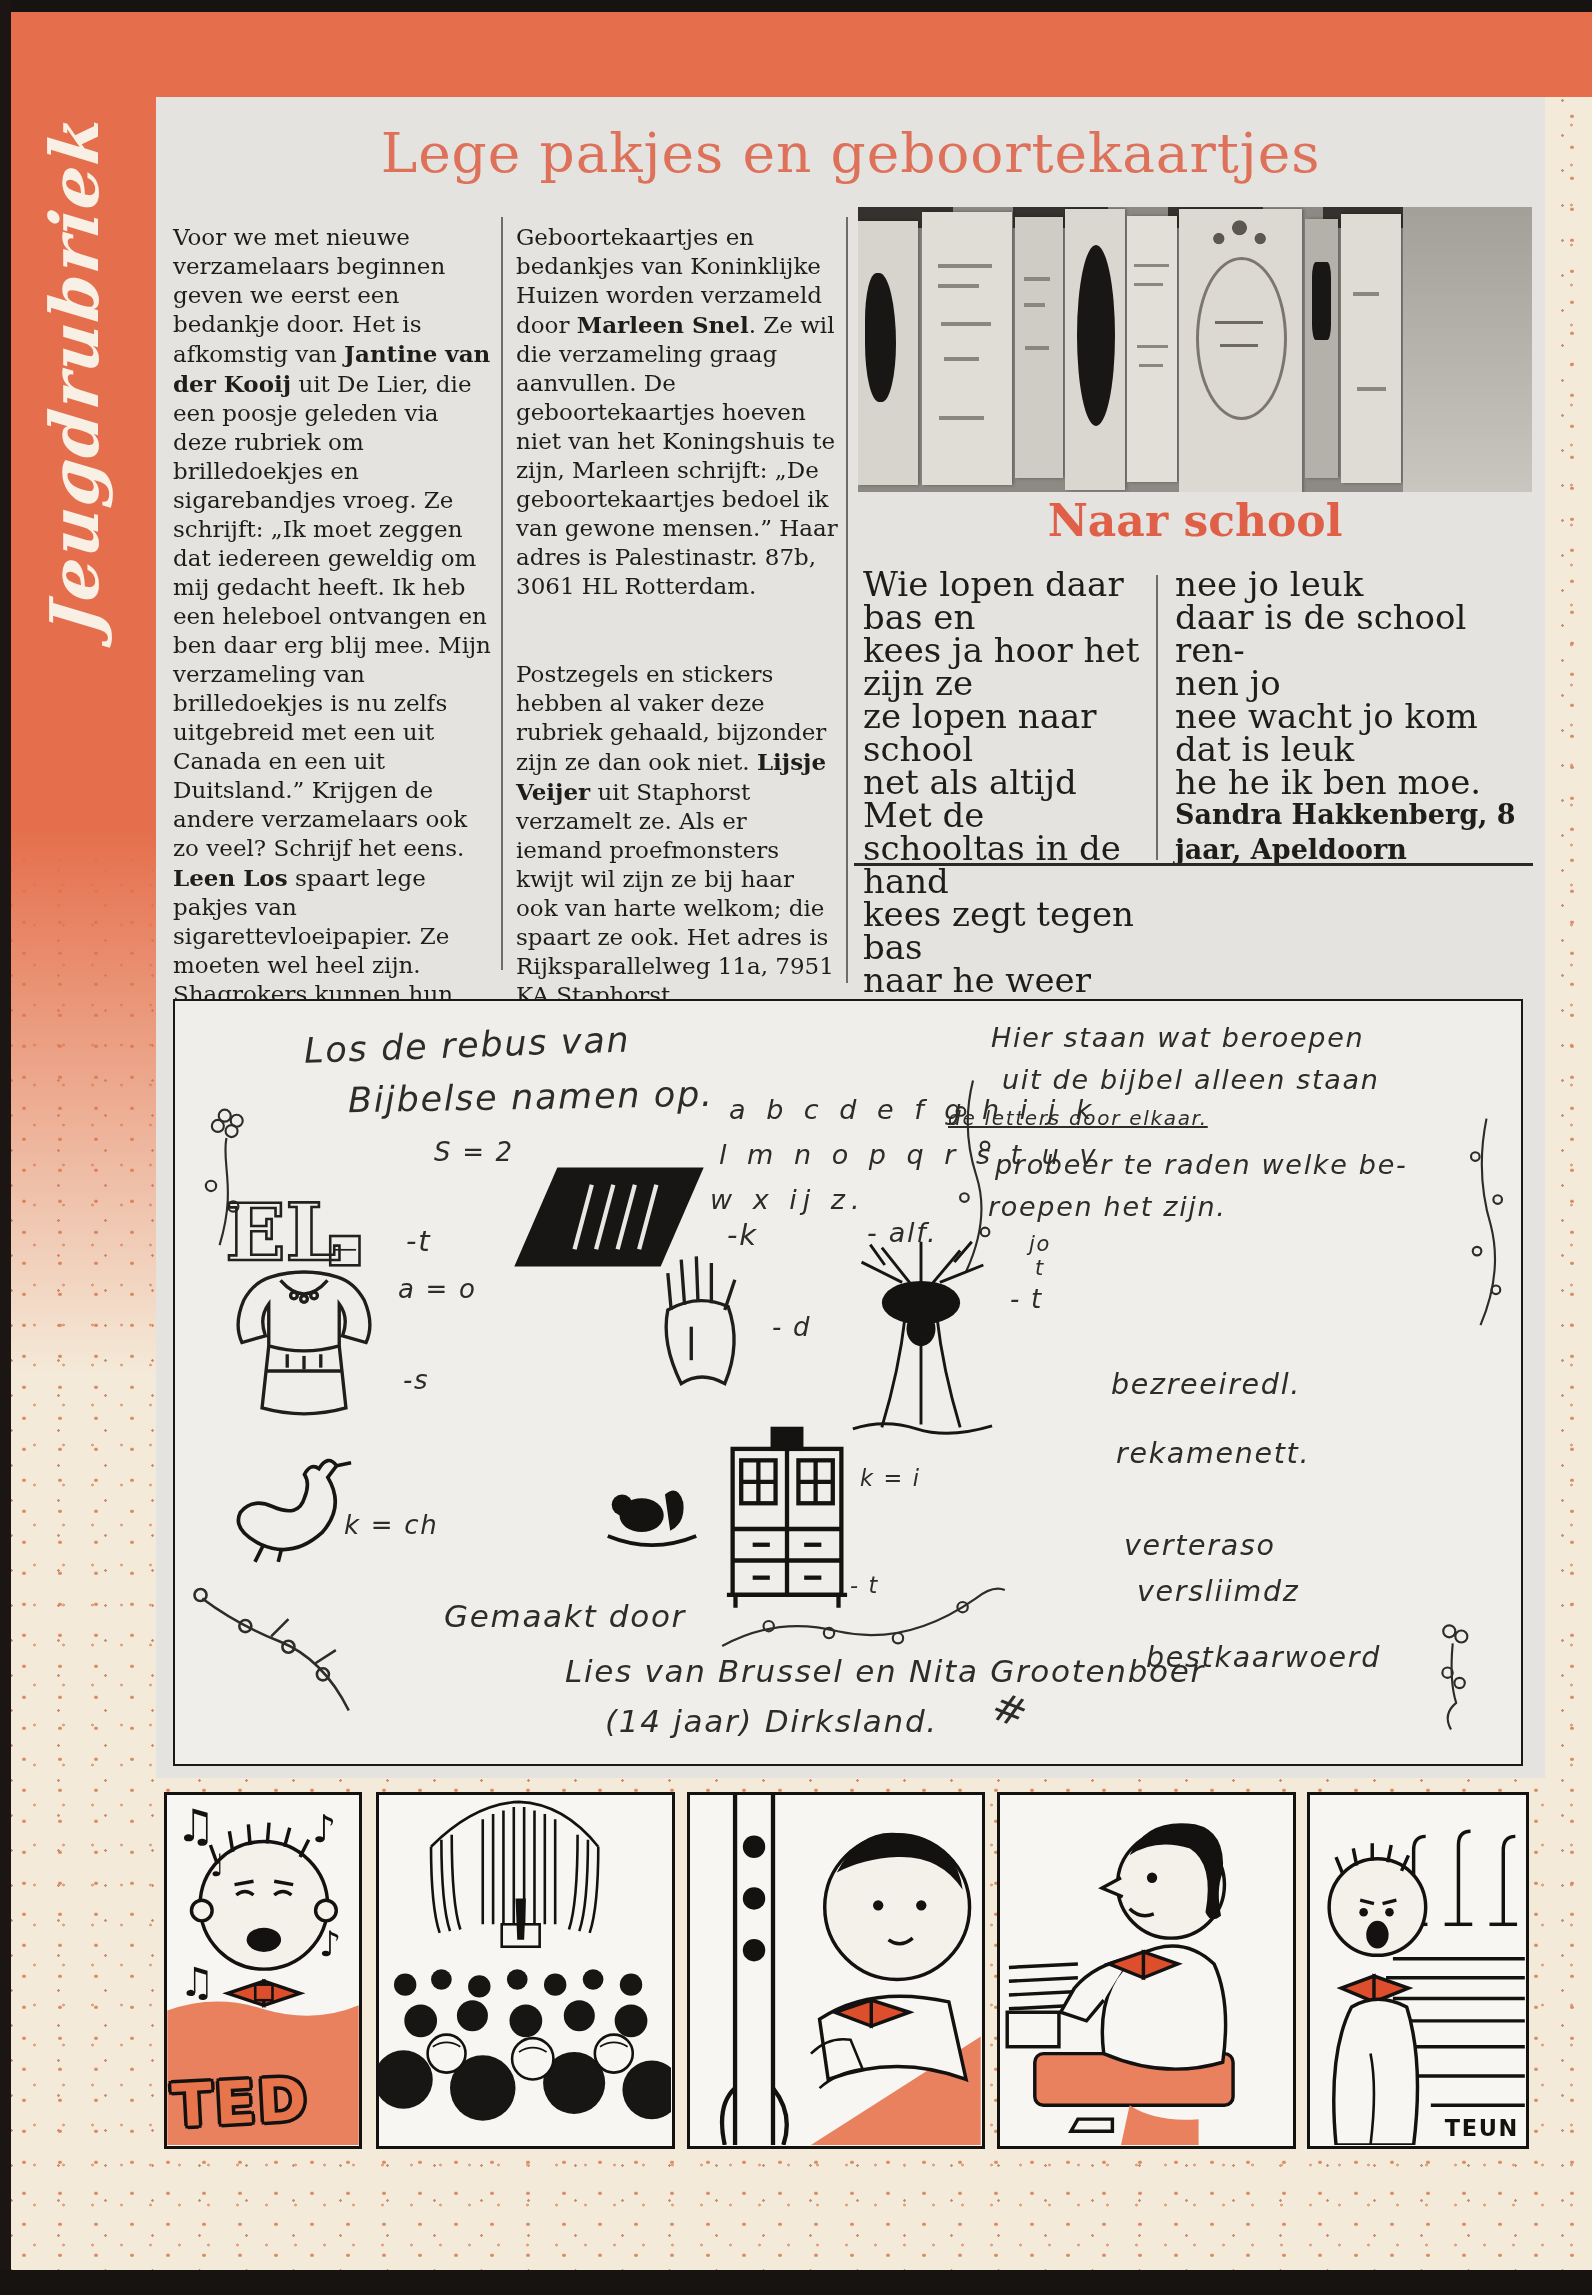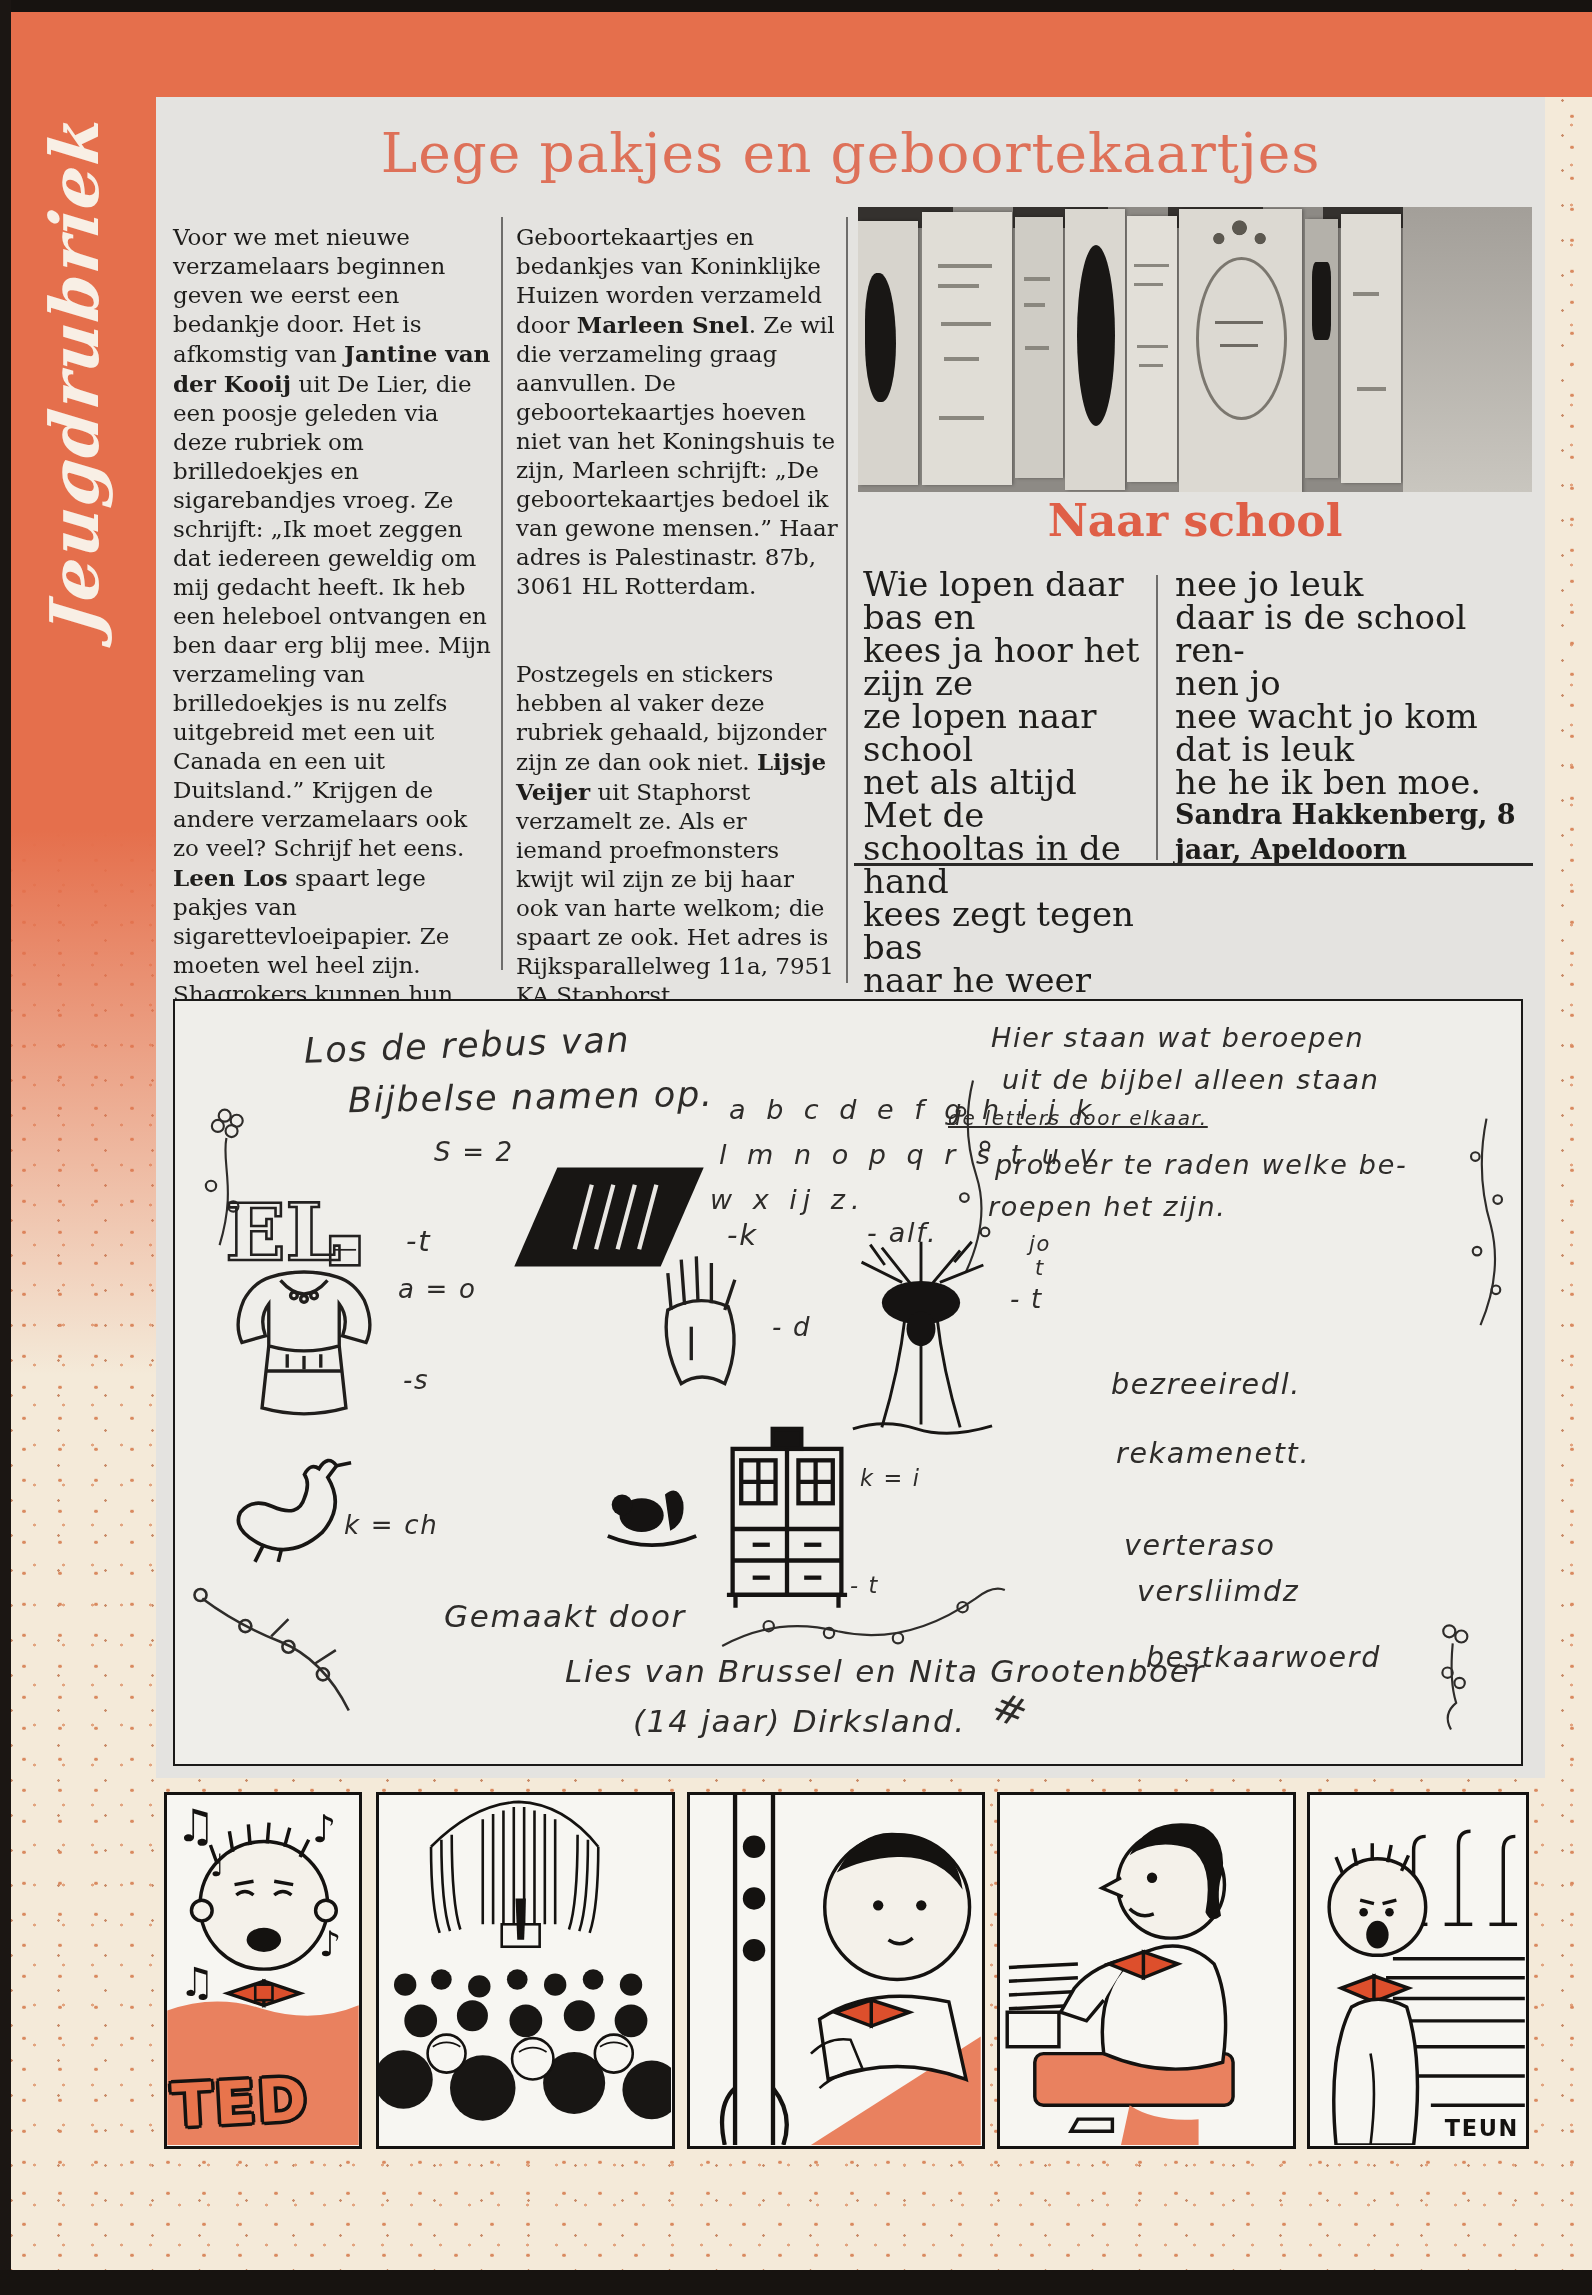--- a/index.html
+++ b/index.html
@@ -92,21 +92,21 @@
   .rb-kch{left:169px;top:509px;font-size:26px;}
   .rb-ki{left:685px;top:464px;font-size:22.4px;}
   .rb-mt3{left:675px;top:571px;font-size:22.4px;}
   .rb-w1{left:936px;top:367px;font-size:28.5px;}
   .rb-w2{left:941px;top:436px;font-size:28.5px;}
   .rb-w3{left:949px;top:505px;font-size:28.5px;margin-top:23px;}
   .rb-w4{left:962px;top:574px;font-size:28.5px;}
   .rb-w5{left:971px;top:640px;font-size:28.5px;}
   .rb-g1{left:269px;top:597px;font-size:31px;}
   .rb-g2{left:390px;top:652px;font-size:31px;}
-  .rb-g3{left:430px;top:702px;font-size:31px;margin-left:28px;}
+  .rb-g3{left:430px;top:702px;font-size:31px;}
   .rb-hash{left:818px;top:686px;font-size:40px;transform:rotate(22deg);}
   .doodle{position:absolute;}
   
   .cp{position:absolute;top:1792px;height:357px;background:#f7f6f2;border:3.5px solid #141210;
     box-sizing:border-box;overflow:hidden;}
   .cp1{left:164px;width:198px;}
   .cp2{left:376px;width:299px;}
   .cp3{left:687px;width:298px;}
   .cp4{left:997px;width:299px;}
   .cp5{left:1307px;width:222px;}

